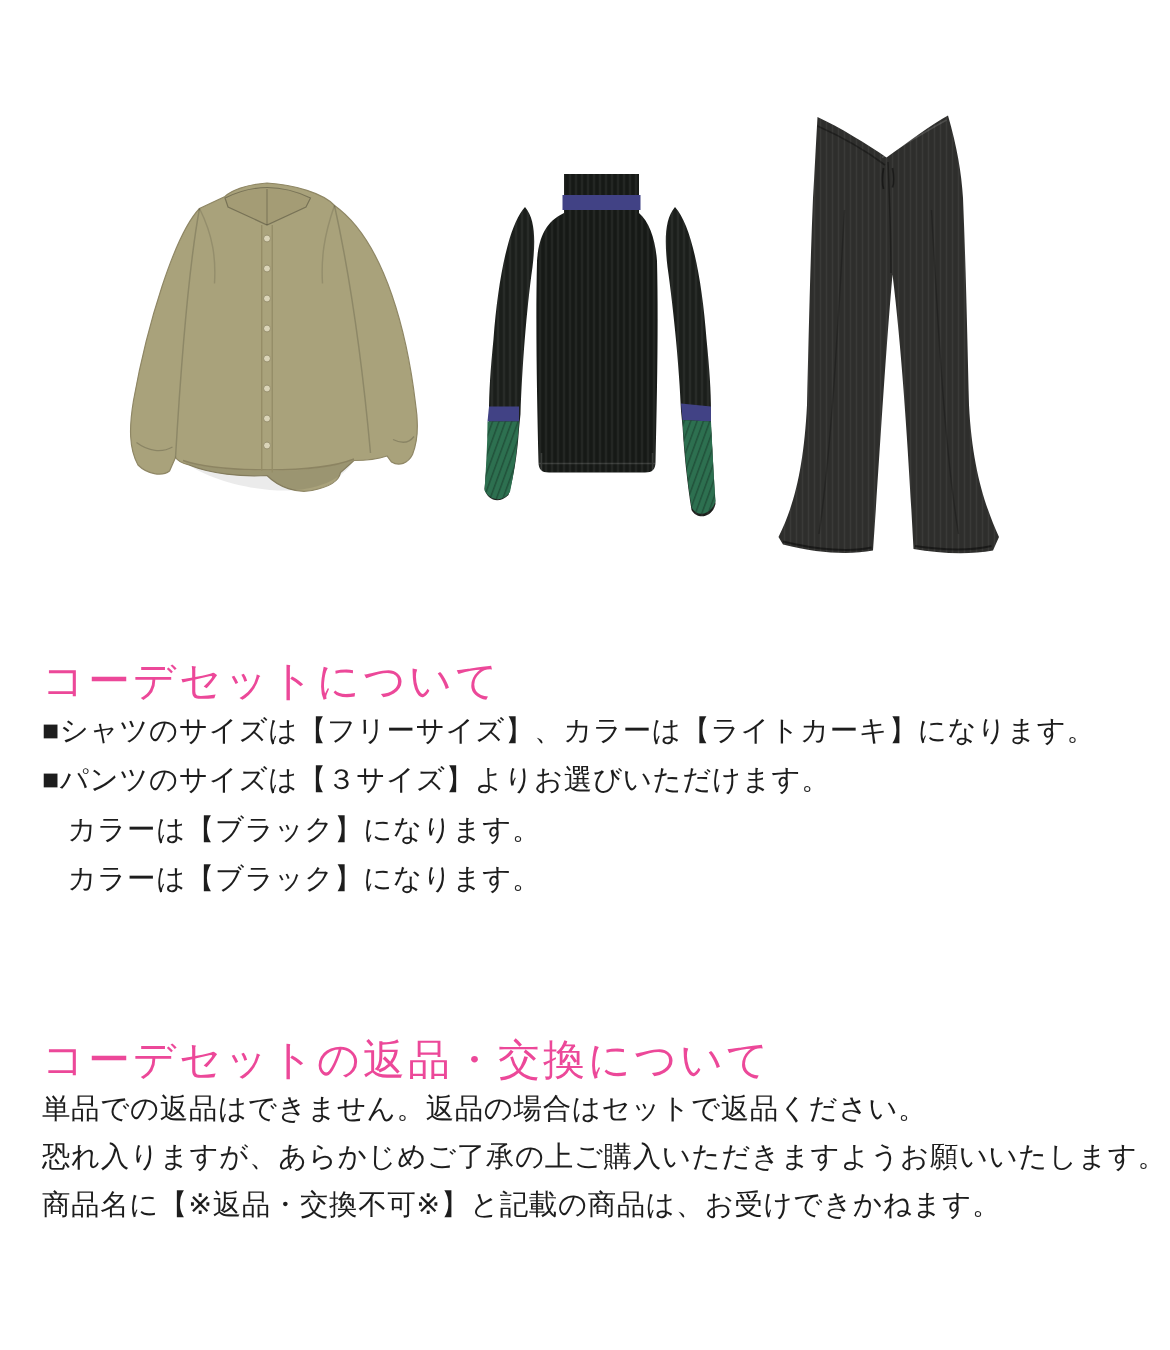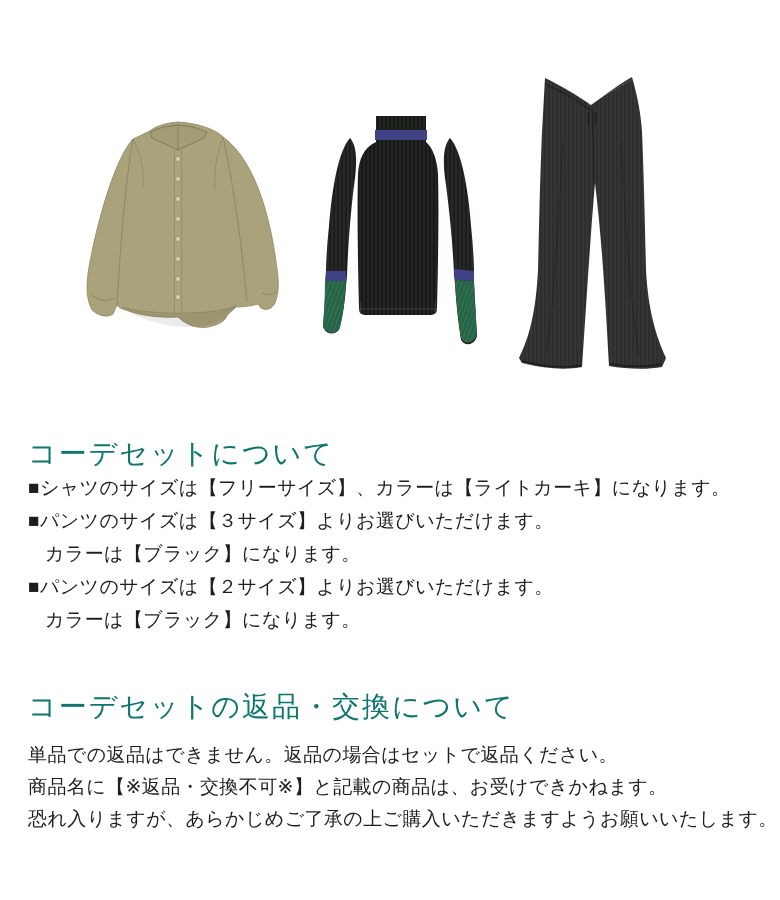--- a/index.html
+++ b/index.html
@@ -17,24 +17,24 @@
   .svg-shirt { left: 86px;  top: 117px; width: 197px; height: 220px; }
   .svg-knit  { left: 315px; top: 116px; width: 170px; height: 232px; }
   .svg-pants { left: 518px; top: 70px;  width: 150px; height: 302px; }
 
   
   .section { position: absolute; left: 28px; width: 744px; color: #1c1c1c; }
   .section-1 { top: 437px; }
   .section-2 { top: 690px; }
   .section h2 {
     font-size: 28px; font-weight: 500; letter-spacing: 2px;
-    color: #0f766e; line-height: 34px;
+    color: #ec4899; line-height: 34px;
   }
   .section .body { }
-  .section-2 .body { margin-top: 15px; }
+  .section-2 .body { }
   .line {
     font-size: 19px; line-height: 33px; letter-spacing: 0.4px;
     color: #1d1d1d; white-space: nowrap;
   }
   .section-2 .line { line-height: 32px; }
   .line.indent { padding-left: 17px; }
 </style>
 </head>
 <body>
 
@@ -165,27 +165,26 @@
       <path fill="none" stroke="rgba(0,0,0,0.45)" stroke-width="1.4" d="M4,291 C28,297 50,298 63,295 M92,294 C112,297 130,297 143,294"></path>
     </svg>
   </div>
 
   <section class="section section-1">
     <h2>コーデセットについて</h2>
     <div class="body">
       <p class="line">■シャツのサイズは【フリーサイズ】、カラーは【ライトカーキ】になります。</p>
       <p class="line">■パンツのサイズは【３サイズ】よりお選びいただけます。</p>
       <p class="line indent">カラーは【ブラック】になります。</p>
-      <p class="line">■パンツのサイズは【２サイズ】よりお選びいただけます。</p>
       <p class="line indent">カラーは【ブラック】になります。</p>
     </div>
   </section>
 
   <section class="section section-2">
     <h2>コーデセットの返品・交換について</h2>
     <div class="body">
       <p class="line">単品での返品はできません。返品の場合はセットで返品ください。</p>
+      <p class="line">恐れ入りますが、あらかじめご了承の上ご購入いただきますようお願いいたします。</p>
       <p class="line">商品名に【※返品・交換不可※】と記載の商品は、お受けできかねます。</p>
-      <p class="line">恐れ入りますが、あらかじめご了承の上ご購入いただきますようお願いいたします。</p>
     </div>
   </section>
 
 </div>
 
 </body></html>

